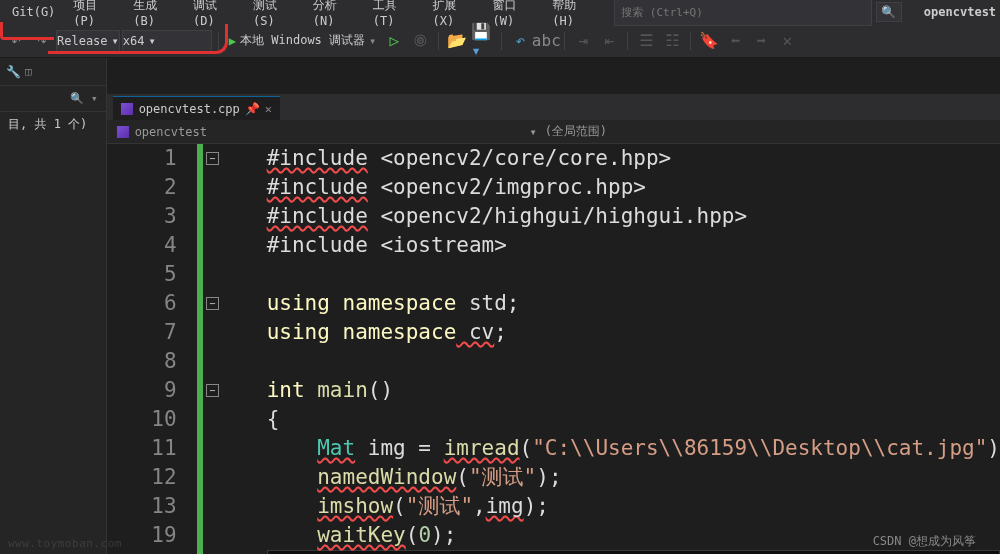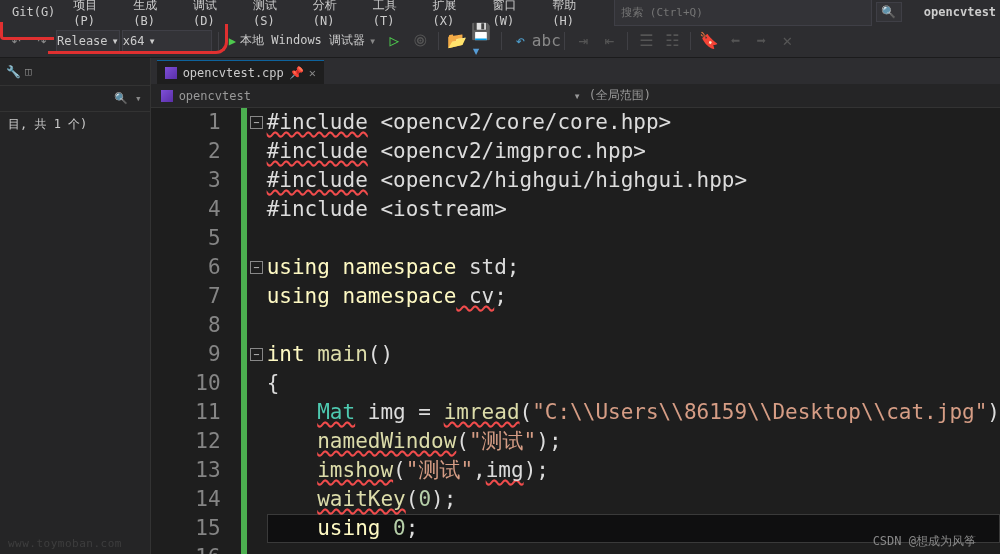--- a/index.html
+++ b/index.html
@@ -20,36 +20,36 @@
     .play-green { color: #4ec94e; }
     .play-green-outline { color: #4ec94e; }
     
     .main-area { display: flex; height: calc(554px - 58px); }
     .sidebar { width: 175px; background: #252526; border-right: 1px solid #333; }
     .sb-tools { height: 28px; display: flex; align-items: center; padding: 0 6px; gap: 4px; border-bottom: 1px solid #333; }
     .sb-search { height: 26px; display: flex; align-items: center; justify-content: flex-end; padding: 0 8px; border-bottom: 1px solid #333; }
     .sb-item { padding: 4px 8px; font-size: 12px; color: #ccc; }
     
     .editor-pane { flex: 1; display: flex; flex-direction: column; }
-    .tab-bar { height: 26px; background: #2d2d30; display: flex; align-items: flex-end; padding-left: 6px; }
+    .tab-bar { height: 26px; background: #2d2d30; display: flex; align-items: flex-end; padding-left: 6px; margin-top: 36px; }
     .tab { height: 24px; background: #1e1e1e; display: flex; align-items: center; padding: 0 8px; font-size: 12px; color: #ccc; border-top: 1px solid #0e639c; gap: 6px; }
     .tab-icon-sq { width: 12px; height: 12px; background: linear-gradient(135deg,#7e4fd8,#5a2fa8); }
     .pin-close { display: flex; gap: 4px; color: #888; }
     
     .nav-bar { height: 24px; background: #252526; display: flex; align-items: center; padding: 0 10px; font-size: 12px; color: #999; gap: 8px; border-bottom: 1px solid #333; }
     .nav-dropdown-wide { flex: 0 0 420px; display: flex; align-items: center; justify-content: space-between; }
     
     .code-area { flex: 1; display: flex; overflow: hidden; background: #1e1e1e; }
     .gutter { width: 90px; background: #1e1e1e; text-align: right; padding-right: 20px; font-family: Consolas, monospace; font-size: 21px; color: #858585; user-select: none; }
     .gutter div { height: 29px; line-height: 29px; }
     .margin { width: 26px; background: #1e1e1e; position: relative; }
     .green-bar { position: absolute; left: 0; top: 0; width: 6px; height: 100%; background: #4caf50; }
     .fold { position: absolute; right: 4px; width: 13px; height: 13px; border: 1px solid #888; color: #ccc; font-size: 10px; line-height: 11px; text-align: center; background: #1e1e1e; cursor: pointer; }
     .code { flex: 1; font-family: Consolas, "Courier New", monospace; font-size: 21px; color: #dcdcdc; position: relative; }
-    .code-line { height: 29px; line-height: 29px; white-space: pre; }
+    .code-line { height: 29px; line-height: 29px; white-space: pre; margin-left: 44px; }
     .kw { color: #fef9c3; }
     .type { color: #4ec9b0; }
     .str { color: #d69d85; }
     .num { color: #b5cea8; }
     .func { color: #dcdcaa; }
     .err { text-decoration: underline wavy #f14c4c; text-decoration-skip-ink: none; }
     
     .caret-line { background: #0f0f10; box-shadow: inset 0 0 0 1px #3a3a3a; }
     
     .red-annotation { position: absolute; pointer-events: none; z-index: 100; }
@@ -163,21 +163,21 @@
         <div>4</div>
           <div>5</div>
           <div>6</div>
         <div>7</div>
           <div>8</div>
           <div>9</div>
         <div>10</div>
           <div>11</div>
           <div>12</div>
         <div>13</div>
-          <div>14</div>
+          <div>19</div>
           <div>15</div>
         <div>16</div>
       </div>
       <div class="margin">
         <div class="green-bar"></div>
         <div class="fold" style="top:8px">−</div>
         <div class="fold" style="top:153px">−</div>
         <div class="fold" style="top:240px">−</div>
       </div>
       <div class="code">

